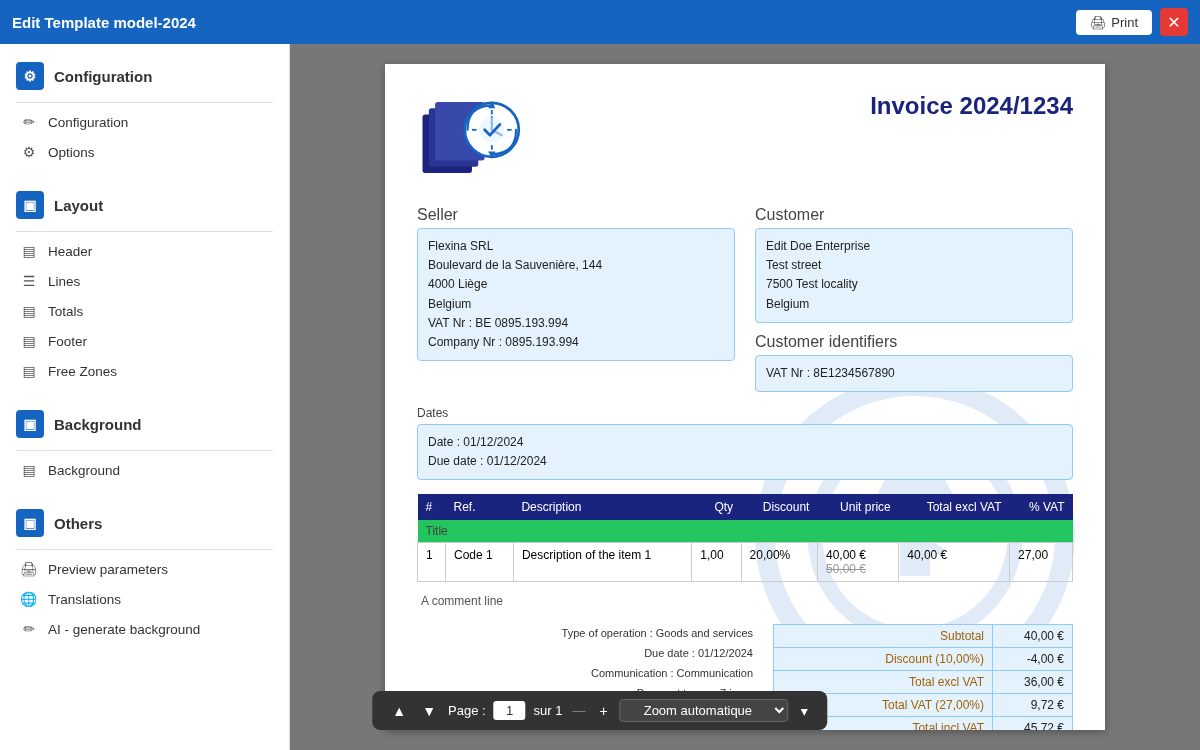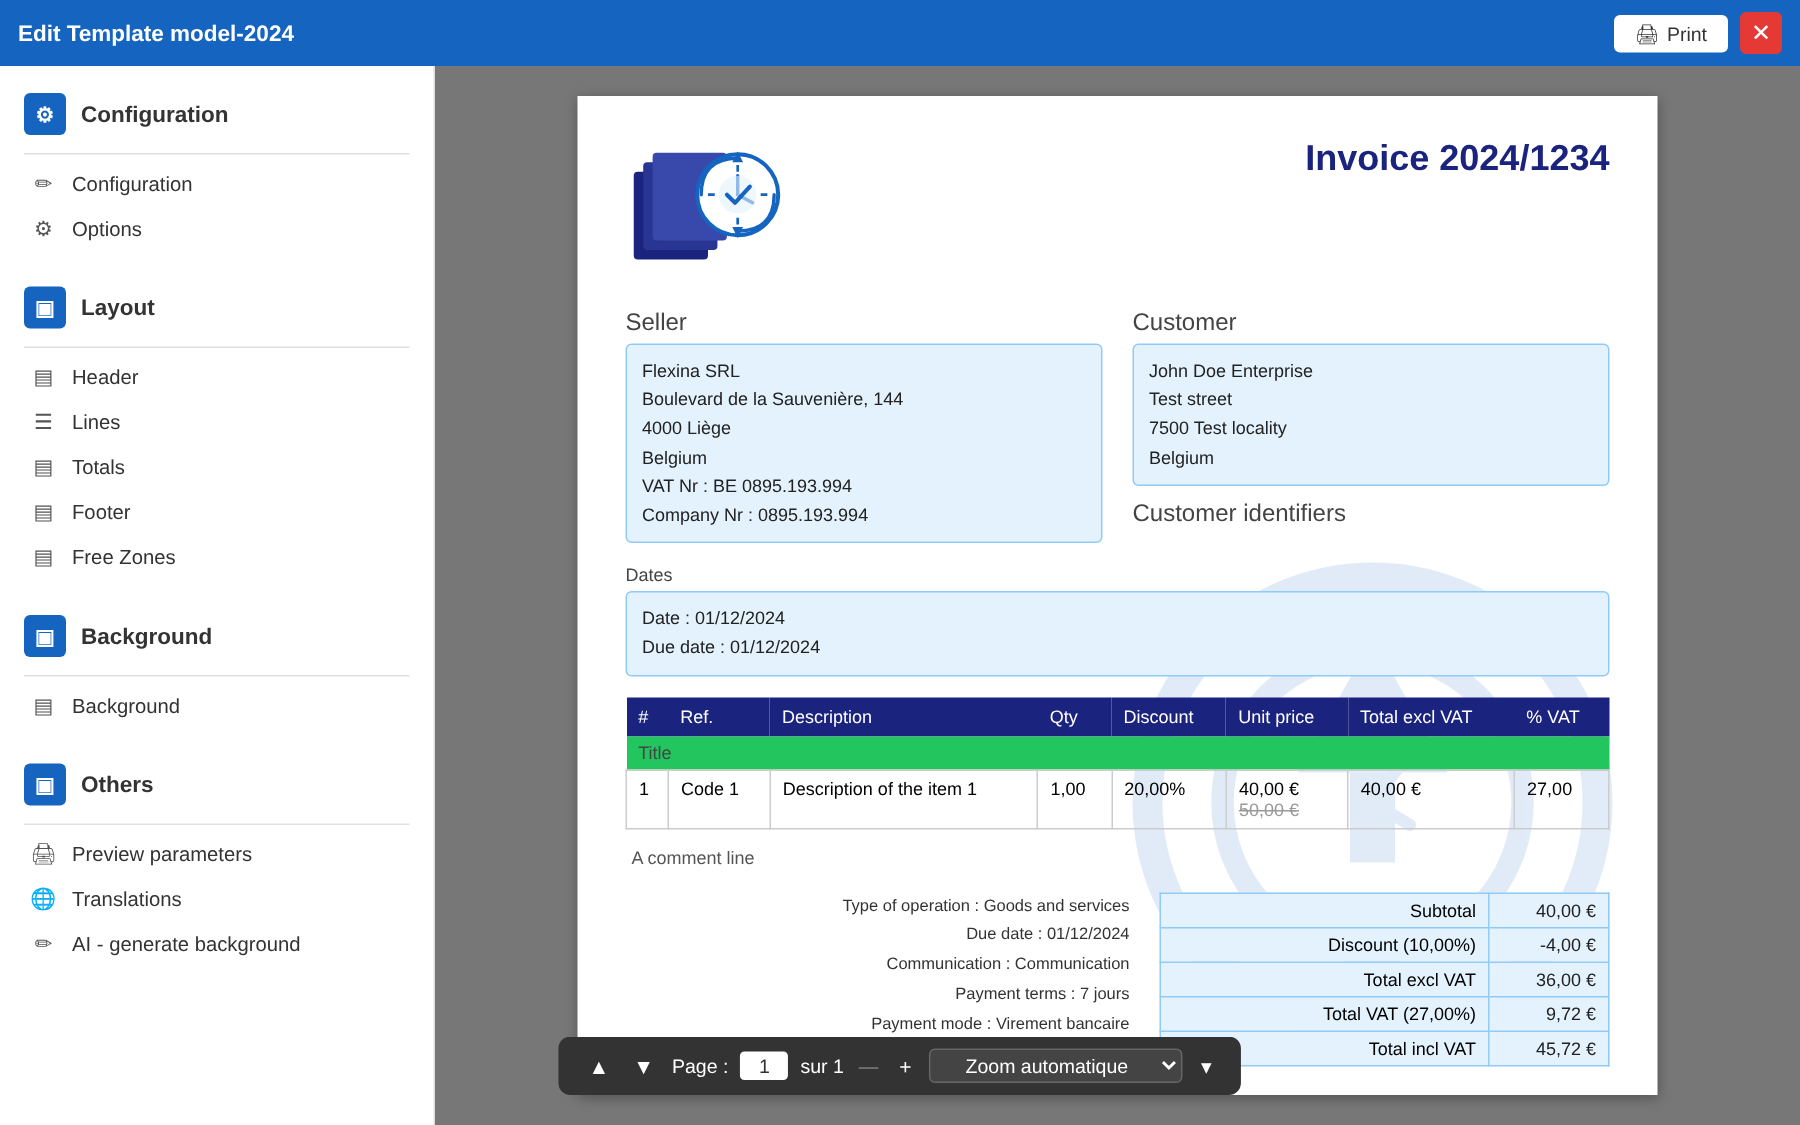--- a/index.html
+++ b/index.html
@@ -181,21 +181,21 @@
       font-size: 12px;
       margin-bottom: 8px;
     }
     .invoice-table th {
       background: #1a237e;
       color: white;
       padding: 6px 8px;
       text-align: left;
       font-weight: normal;
     }
-    .invoice-table th.right { }
+    .invoice-table th.right { text-align: right; }
     .invoice-table td {
       padding: 5px 8px;
       border: 1px solid #ccc;
       vertical-align: top;
     }
     .invoice-table td.right { }
     .invoice-table .title-row td {
       background: #22c55e;
       font-size: 12px;
       color: #444;
@@ -223,21 +223,21 @@
     }
     .totals-table {
       width: 100%;
       border-collapse: collapse;
     }
     .totals-table tr td {
       padding: 4px 8px;
       border: 1px solid #90caf9;
       background: #e3f2fd;
     }
-    .totals-table tr td:first-child { text-align: right; color: #000000; }
+    .totals-table tr td:first-child { text-align: right; color: #a16207; }
     .totals-table tr td:last-child { text-align: right; color: #222; width: 80px; }
 
     
     .bottom-toolbar {
       position: fixed;
       bottom: 20px;
       left: 50%;
       transform: translateX(-50%);
       background: #333;
       border-radius: 8px;
@@ -434,27 +434,30 @@
               <div>Boulevard de la Sauvenière, 144</div>
               <div>4000 Liège</div>
               <div>Belgium</div>
               <div>VAT Nr : BE 0895.193.994</div>
               <div>Company Nr : 0895.193.994</div>
             </div>
           </div>
           <div class="invoice-col">
             <div class="invoice-label">Customer</div>
             <div class="invoice-box">
-              <div>John Doe Enterprise</div>
+              <div>Edit Doe Enterprise</div>
               <div>Test street</div>
               <div>7500 Test locality</div>
               <div>Belgium</div>
             </div>
             <div style="margin-top:10px;">
               <div class="invoice-label">Customer identifiers</div>
+              <div class="invoice-box">
+                <div>VAT Nr : 8E1234567890</div>
+              </div>
             </div>
           </div>
         </div>
 
         <div class="dates-section">
           <div class="invoice-label">Dates</div>
           <div class="invoice-box wide">
             <div>Date : 01/12/2024</div>
             <div>Due date : 01/12/2024</div>
           </div>

